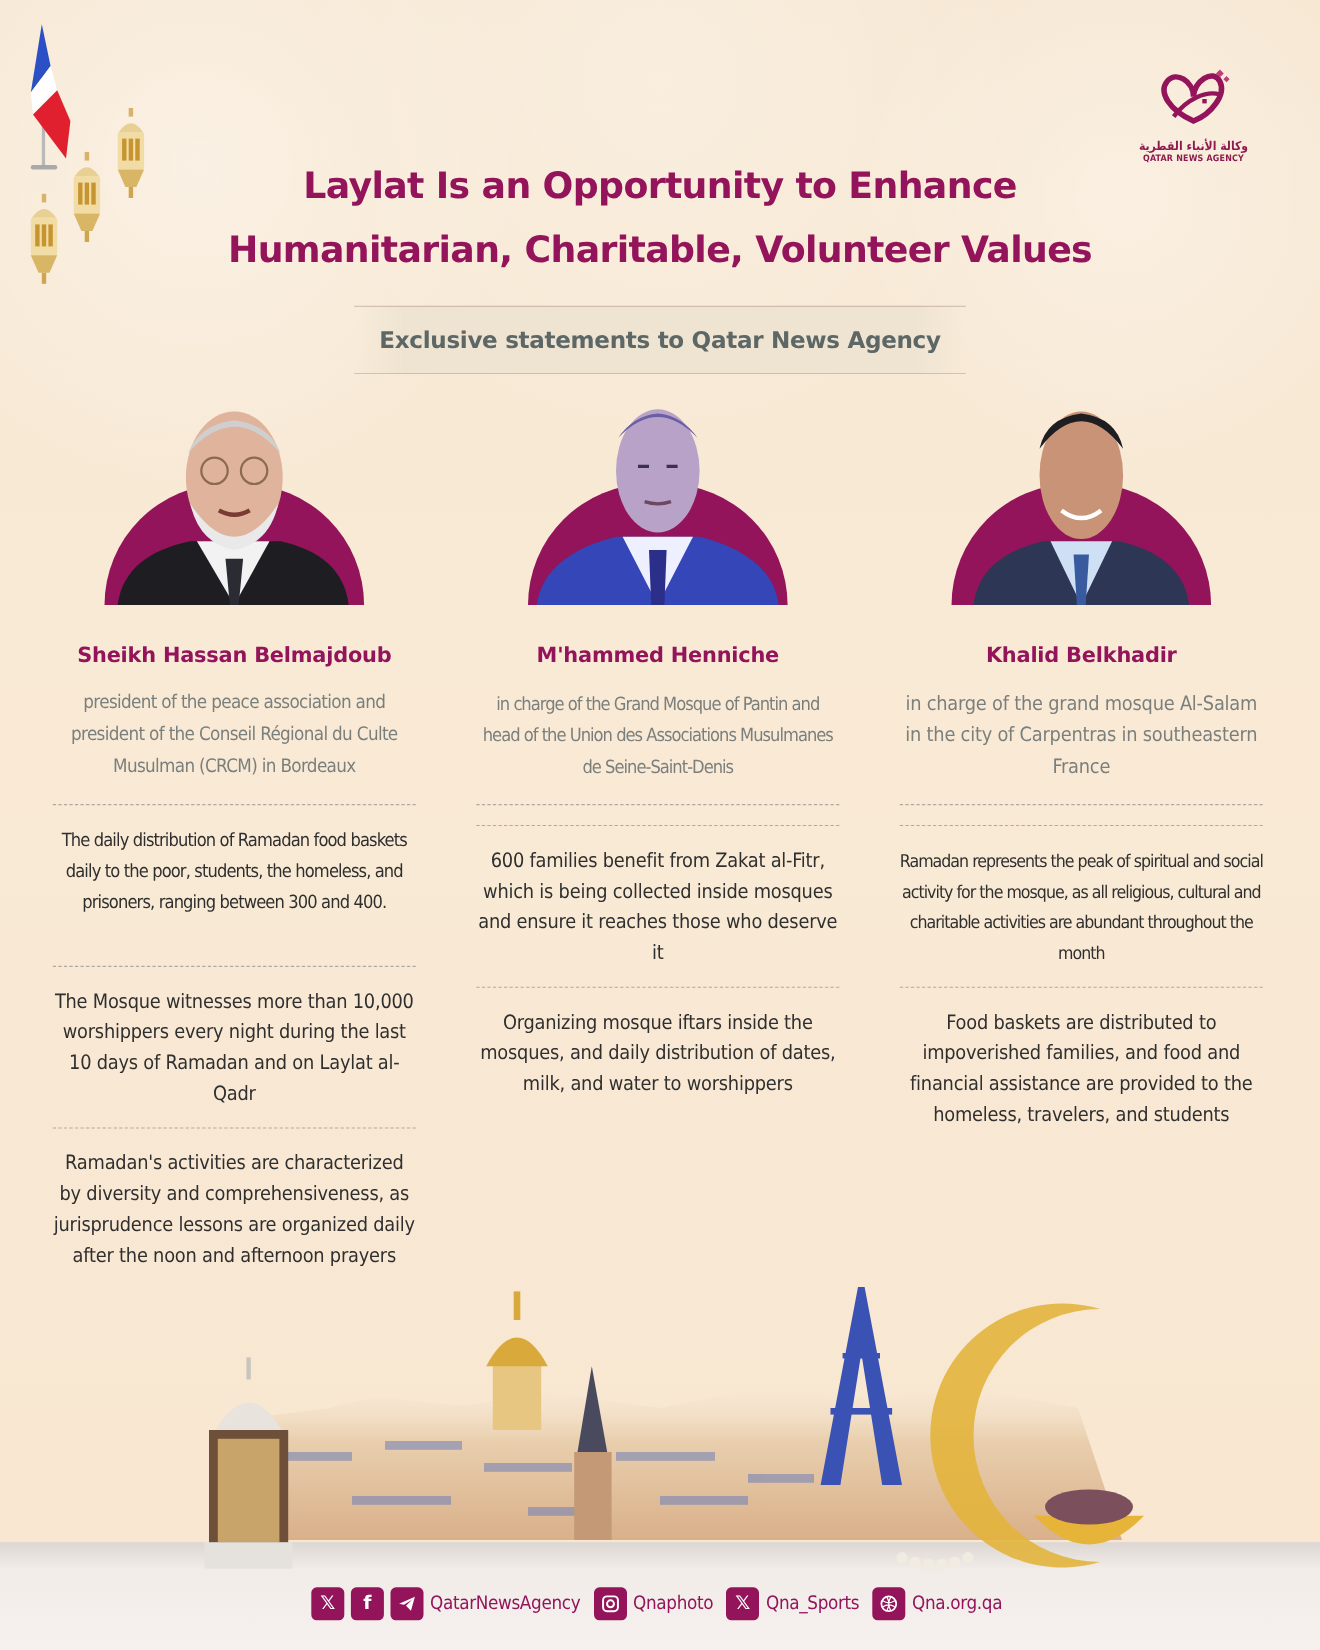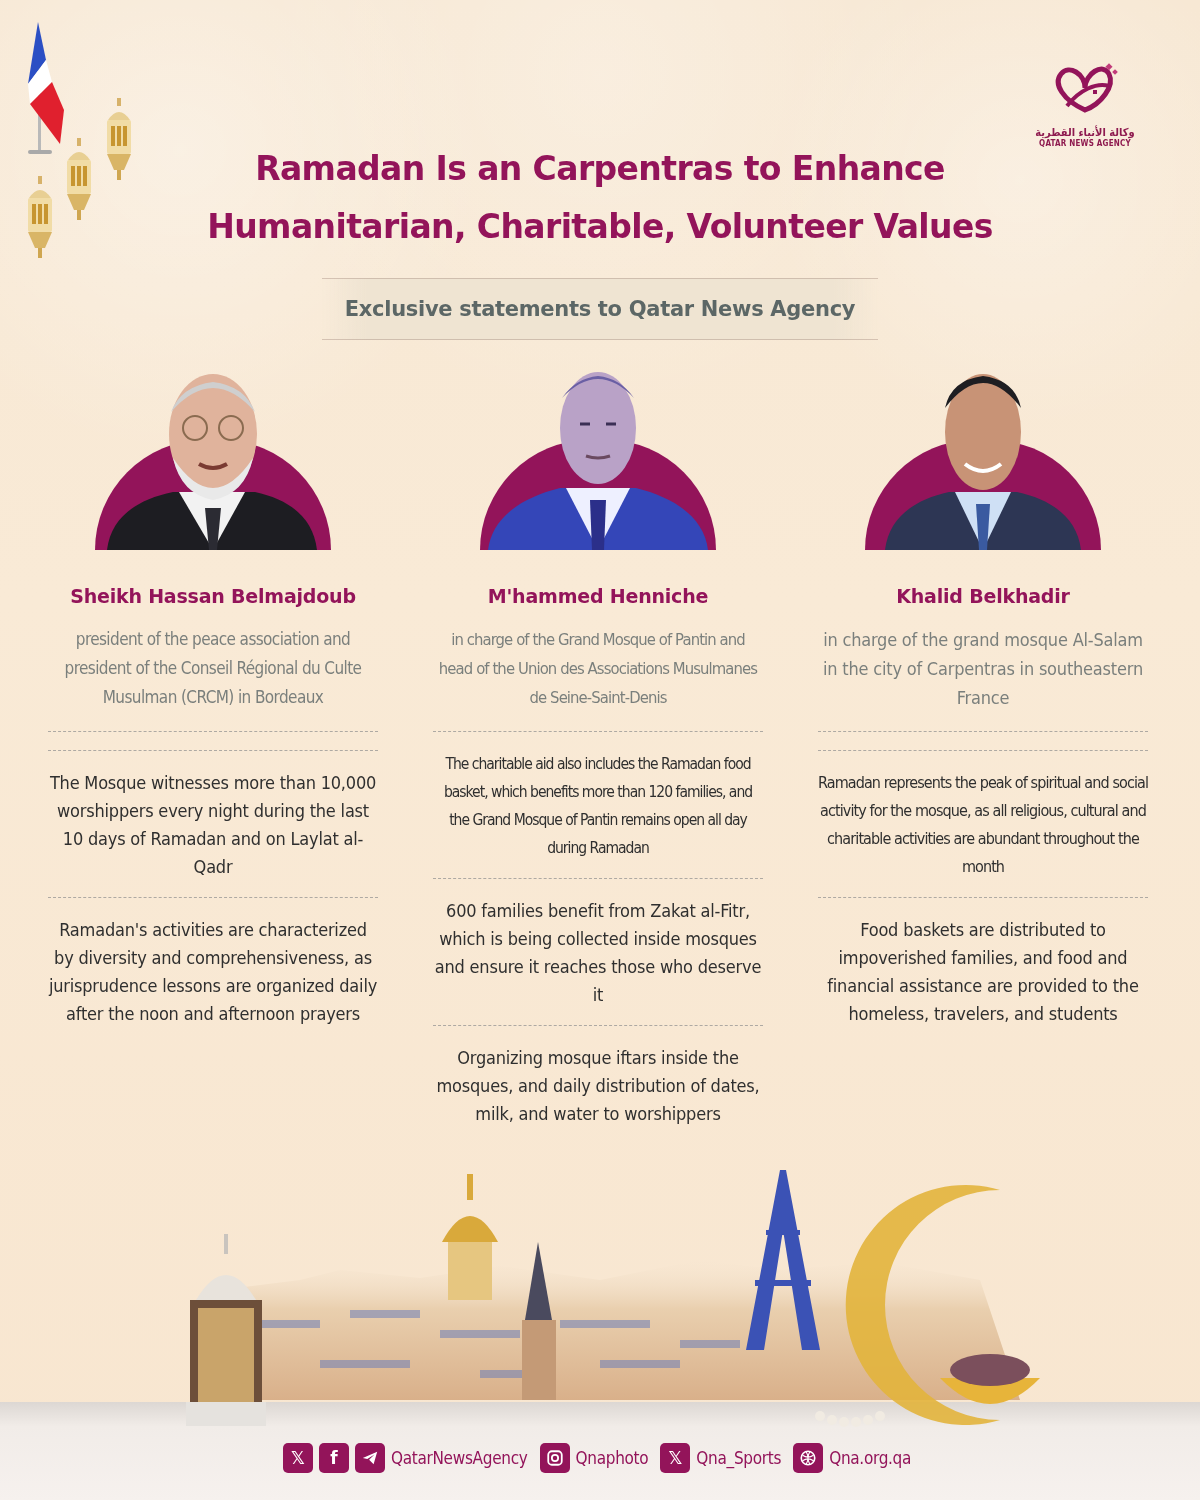--- a/index.html
+++ b/index.html
@@ -166,21 +166,21 @@
       <path d="M22 46 C34 30 52 22 64 26" fill="none" stroke="#93145a" stroke-width="4"></path>
       <rect x="62" y="4" width="5" height="5" fill="#c23b7a" transform="rotate(45 64 6)"></rect>
       <rect x="68" y="10" width="4" height="4" fill="#c23b7a" transform="rotate(45 70 12)"></rect>
       <rect x="48" y="30" width="4" height="4" fill="#93145a"></rect>
     </svg>
     <div class="logo-ar">وكالة الأنباء القطرية</div>
     <div class="logo-en">QATAR NEWS AGENCY</div>
   </div>
 
   <div class="title">
-    <div>Ramadan Is an Carpentras to Enhance</div>
+    <div>Laylat Is an Opportunity to Enhance</div>
     <div>Humanitarian, Charitable, Volunteer Values</div>
   </div>
   <div class="subtitle-wrap">
     <span class="subtitle">Exclusive statements to Qatar News Agency</span>
   </div>
 
   <div class="col col-1">
     <div class="portrait">
       <div class="arch"></div>
       <div class="person">
@@ -193,20 +193,21 @@
           <path d="M76 44 Q118 -4 160 44 Q150 18 118 14 Q86 18 76 44 Z" fill="#cfcfcf"></path>
           <circle cx="100" cy="60" r="12" fill="none" stroke="#8a6b50" stroke-width="2"></circle>
           <circle cx="136" cy="60" r="12" fill="none" stroke="#8a6b50" stroke-width="2"></circle>
           <path d="M104 96 Q118 104 132 96" stroke="#7a3b32" stroke-width="4" fill="none"></path>
         </svg>
       </div>
     </div>
     <div class="name">Sheikh Hassan Belmajdoub</div>
     <div class="role">president of the peace association and president of the Conseil Régional du Culte Musulman (CRCM) in Bordeaux</div>
     <div class="divider"></div>
+    <div class="stmt stmt-h1">The daily distribution of Ramadan food baskets daily to the poor, students, the homeless, and prisoners, ranging between 300 and 400.</div>
     <div class="divider"></div>
     <div class="stmt big stmt-h2">The Mosque witnesses more than 10,000 worshippers every night during the last 10 days of Ramadan and on Laylat al-Qadr</div>
     <div class="divider"></div>
     <div class="stmt big">Ramadan's activities are characterized by diversity and comprehensiveness, as jurisprudence lessons are organized daily after the noon and afternoon prayers</div>
   </div>
 
   <div class="col col-2">
     <div class="portrait">
       <div class="arch"></div>
       <div class="person">
@@ -217,21 +218,20 @@
           <ellipse cx="118" cy="60" rx="38" ry="56" fill="#b9a2c7"></ellipse>
           <path d="M82 30 Q118 -8 154 30 Q140 10 118 8 Q96 10 82 30 Z" fill="#6a5fa4"></path>
           <path d="M100 56 L110 56 M126 56 L136 56" stroke="#3b2f55" stroke-width="3"></path>
           <path d="M106 88 Q118 92 130 88" stroke="#6a4a60" stroke-width="3" fill="none"></path>
         </svg>
       </div>
     </div>
     <div class="name">M'hammed Henniche</div>
     <div class="role" style="letter-spacing:-0.9px;font-size:16.5px;">in charge of the Grand Mosque of Pantin and head of the Union des Associations Musulmanes de Seine-Saint-Denis</div>
     <div class="divider"></div>
-    <div class="stmt stmt-h1" style="font-size:15.5px;letter-spacing:-1px;">The charitable aid also includes the Ramadan food basket, which benefits more than 120 families, and the Grand Mosque of Pantin remains open all day during Ramadan</div>
     <div class="divider"></div>
     <div class="stmt big stmt-h2">600 families benefit from Zakat al-Fitr, which is being collected inside mosques and ensure it reaches those who deserve it</div>
     <div class="divider"></div>
     <div class="stmt big">Organizing mosque iftars inside the mosques, and daily distribution of dates, milk, and water to worshippers</div>
   </div>
 
   <div class="col col-3">
     <div class="portrait">
       <div class="arch"></div>
       <div class="person">

